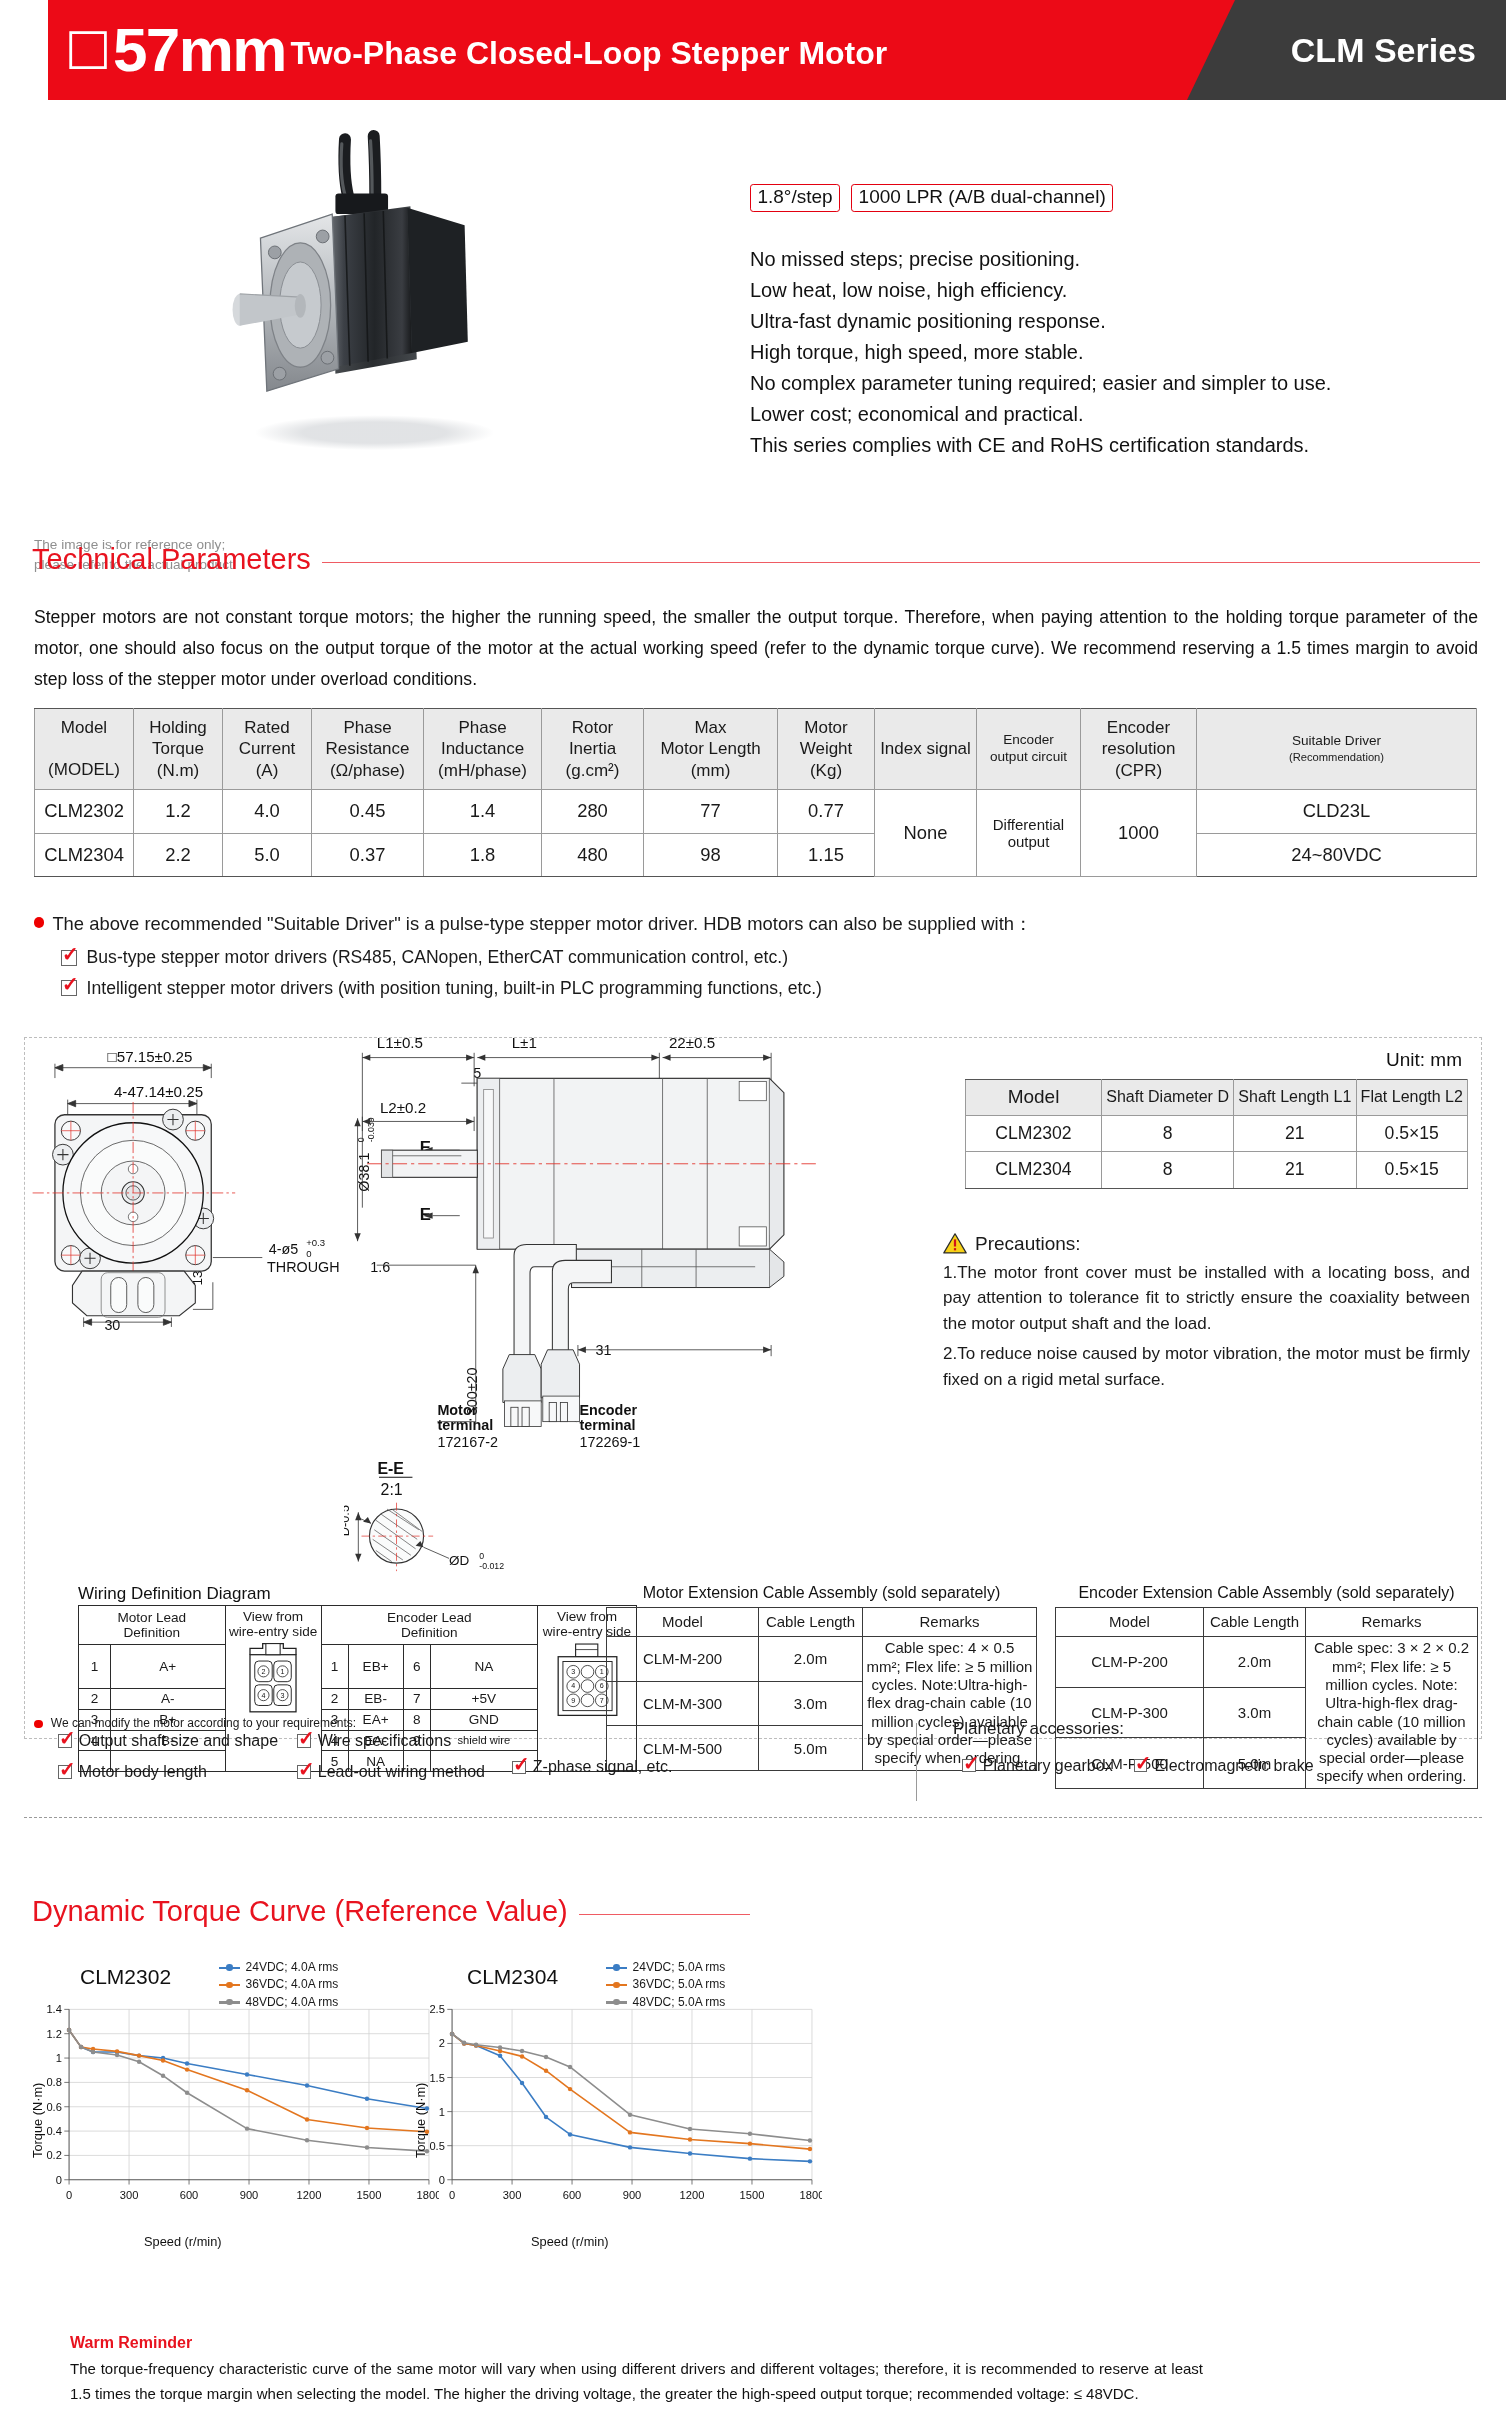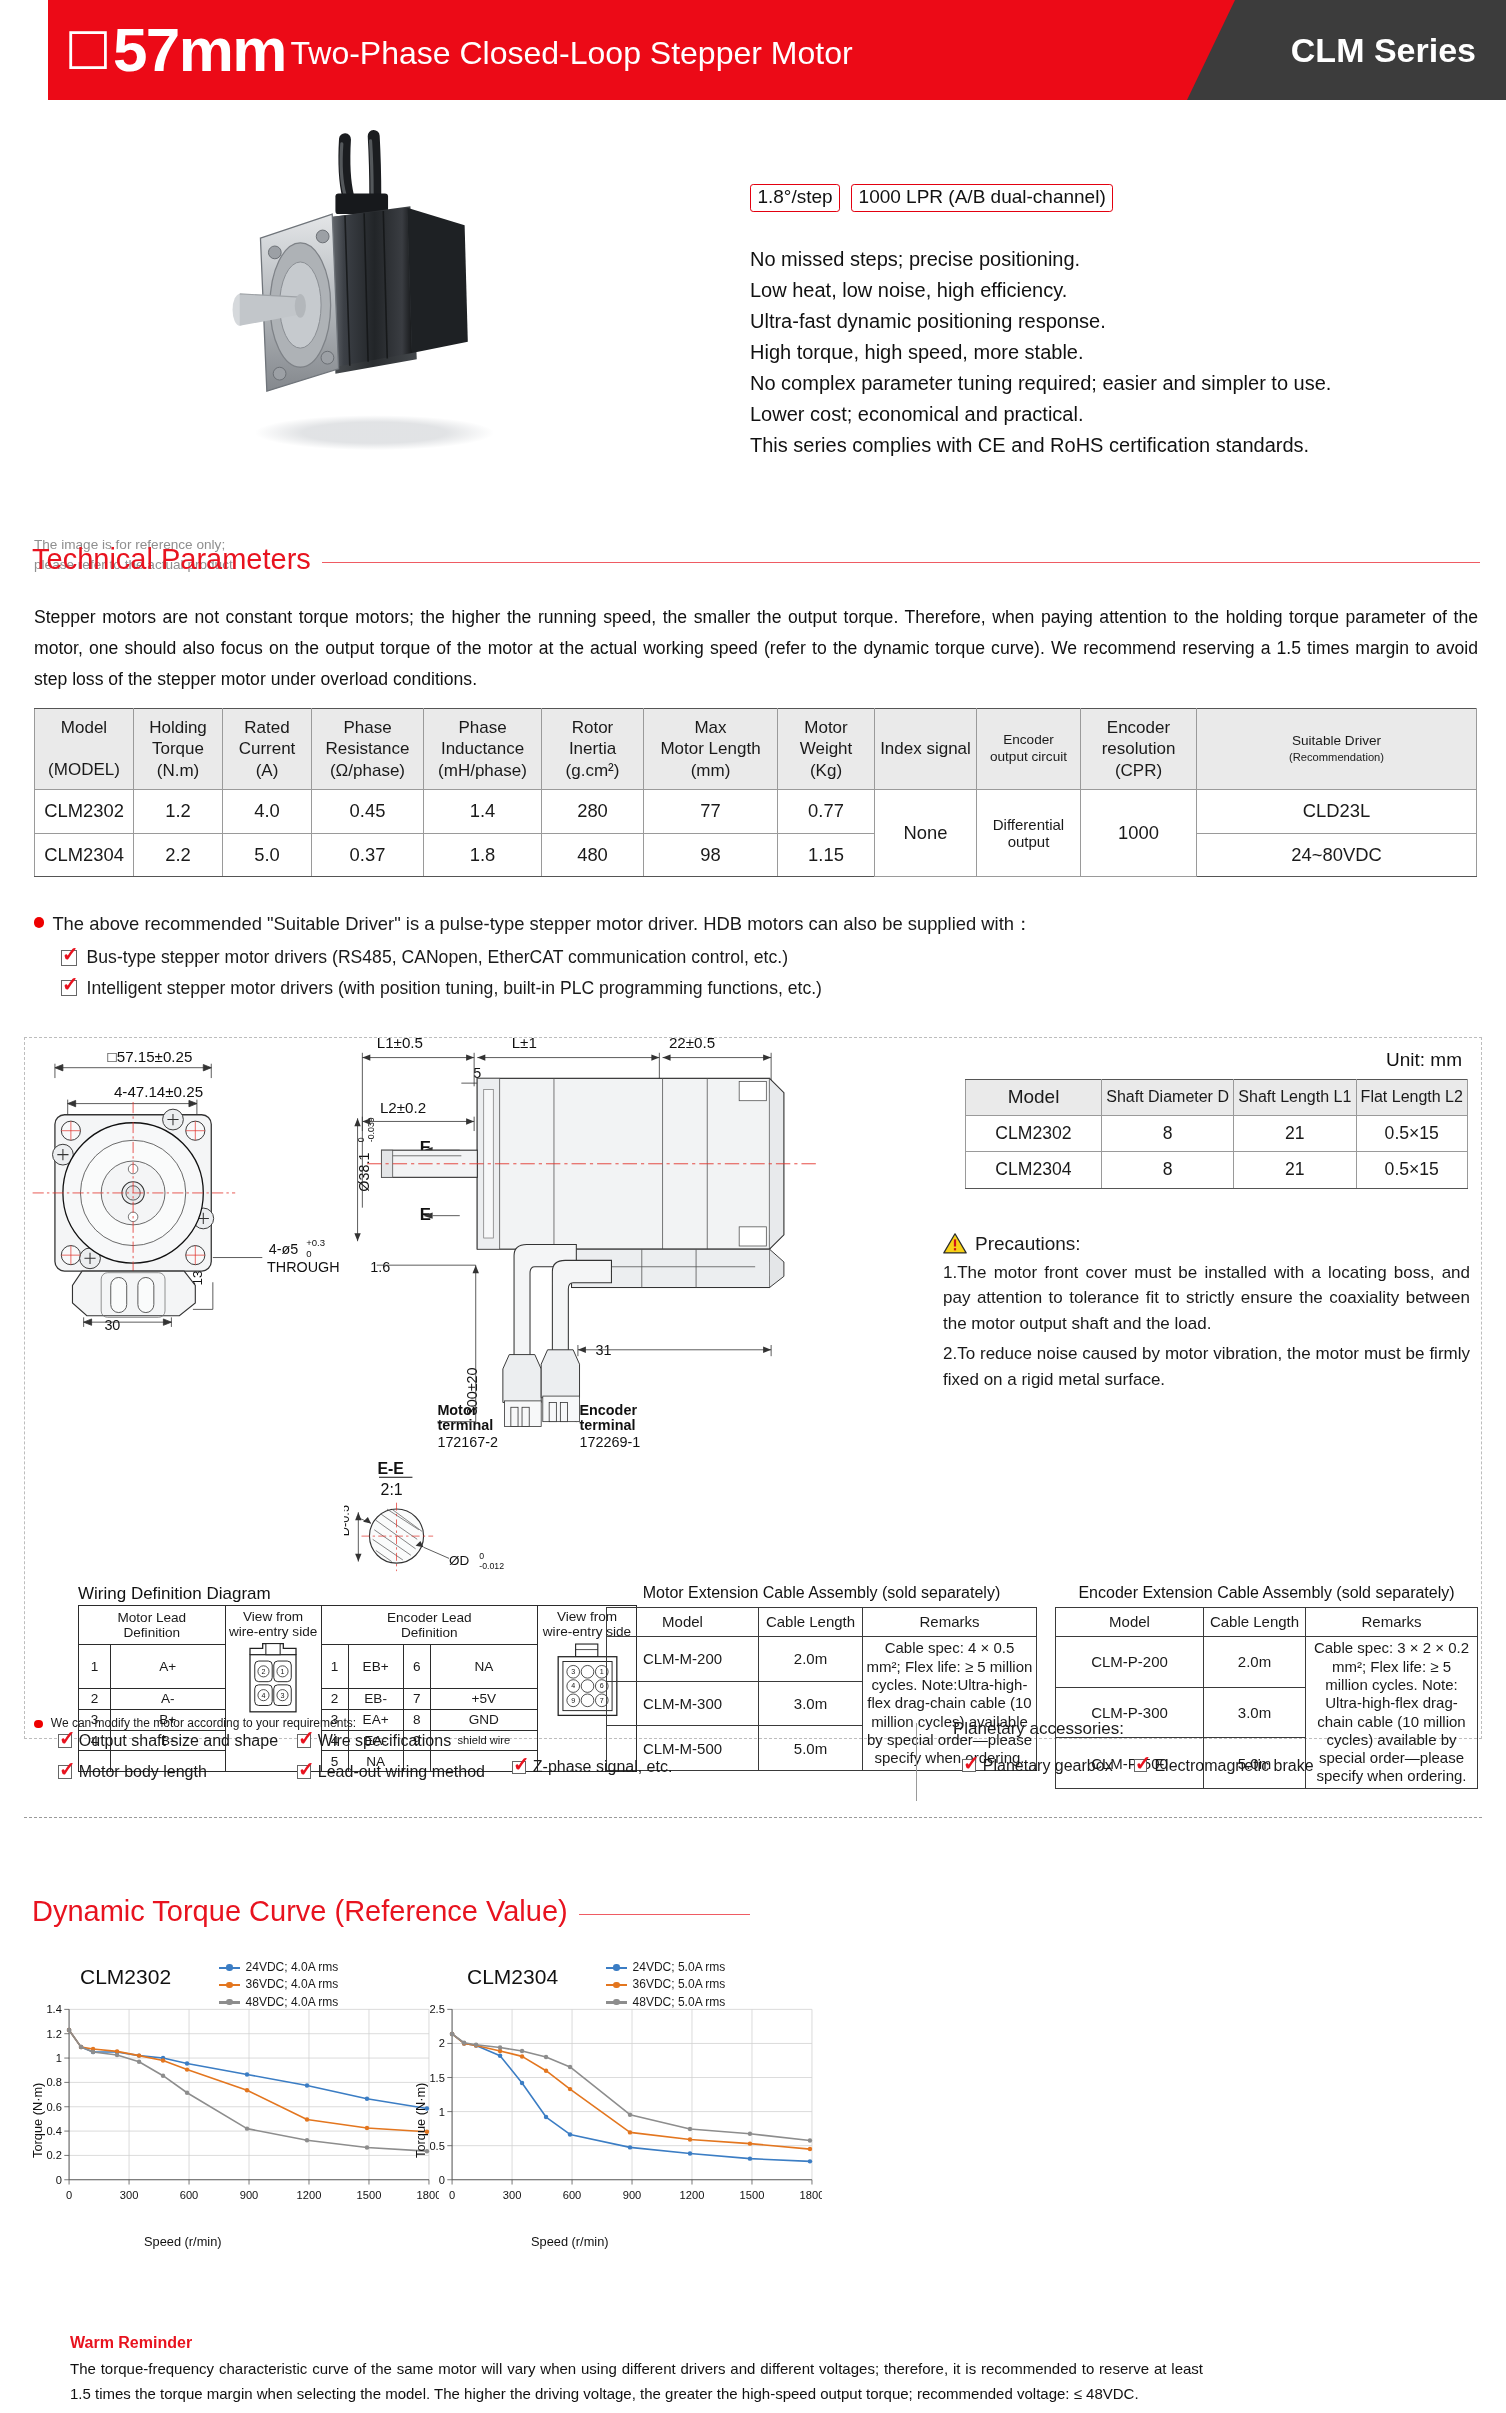--- a/index.html
+++ b/index.html
@@ -31,21 +31,21 @@
   .sq-glyph {
     color:#fff; font-size:49px; font-weight:700; line-height:1;
     margin-right:1.6px; position:relative; top:-4px;
     font-family:"DejaVu Sans", sans-serif;
   }
   .b-57 {
     color:#fff; font-size:62px; font-weight:700; letter-spacing:-1.6px;
     line-height:1; font-family:"Liberation Sans", sans-serif;
   }
   .b-sub {
-    color:#fff; font-size:32px; font-weight:400; line-height:1;
+    color:#fff; font-size:32px; font-weight:700; line-height:1;
     margin-left:4.8px; position:relative; top:3.2px;
   }
   .b-series {
     position:absolute; right:30px; top:50%; transform:translateY(-50%);
     color:#fff; font-size:34px; font-weight:700; letter-spacing:0px;
   }
 
   
   .hero { position:relative; height:383px; }
   .motor-photo {

